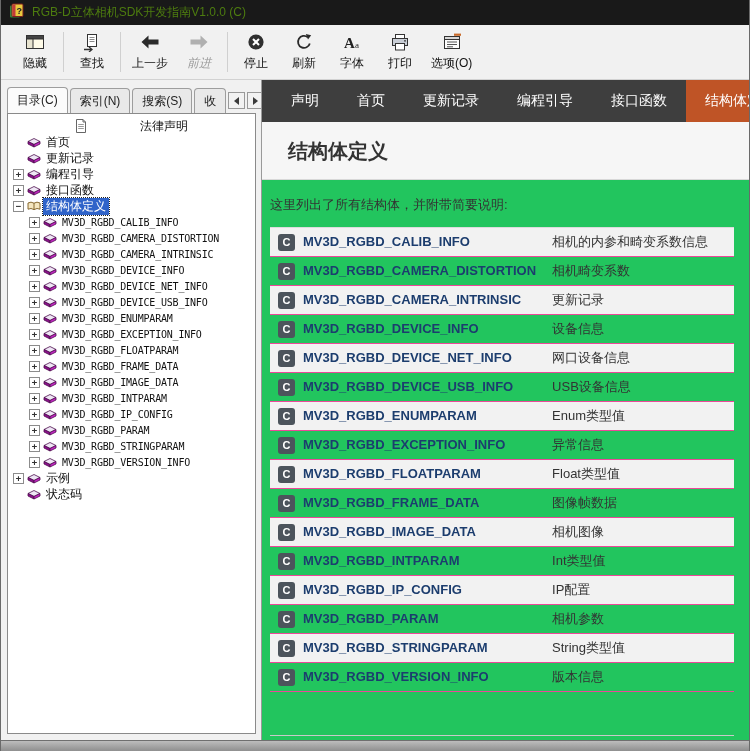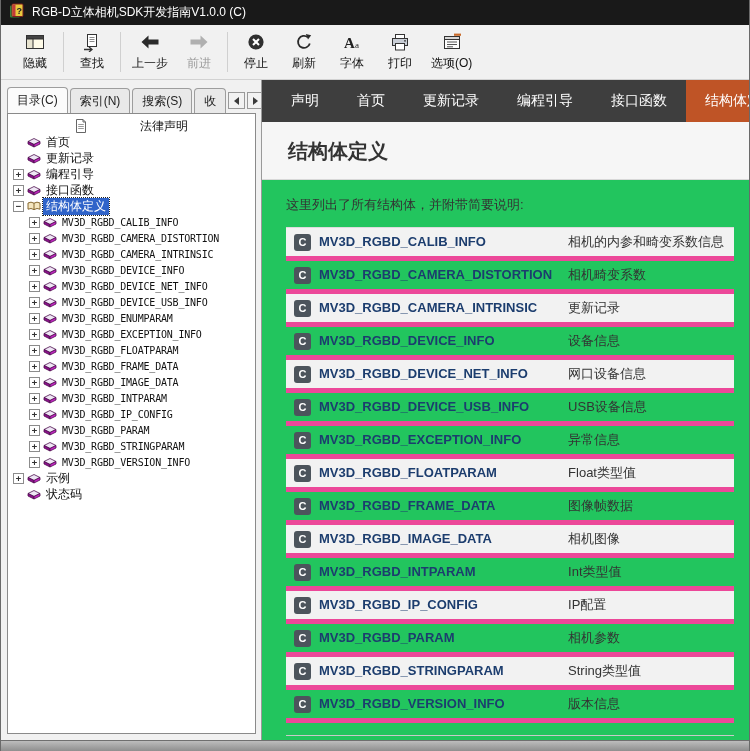--- a/index.html
+++ b/index.html
@@ -5,29 +5,29 @@
   * { margin:0; padding:0; box-sizing:border-box; }
   html,body { width:750px; height:751px; overflow:hidden; }
   body { font-family:"Liberation Sans","DejaVu Sans",sans-serif; background:#e8e8e8; }
 
   .window { width:750px; height:751px; display:flex; flex-direction:column;
             background:#f1f1f1; border-left:1px solid #6a6a6a; border-right:1px solid #6a6a6a; }
 
   
   .titlebar { height:25px; flex:0 0 auto; background:var(--titlebar-bg,#191919);
               display:flex; align-items:center; padding:0 8px; gap:7px; }
-  .titlebar .title { color:#ffffff; font-size:12px; white-space:nowrap; }
+  .titlebar .title { color:#4d7c0f; font-size:12px; white-space:nowrap; }
 
   
   .toolbar { height:55px; flex:0 0 auto; background:var(--toolbar-bg,#f1f1f1);
              border-bottom:1px solid #d2d2d2; display:flex; align-items:center; padding:0 10px; }
   .tbtn { min-width:48px; height:50px; display:flex; flex-direction:column; align-items:center;
           justify-content:center; gap:3px; font-size:12px; color:#111; padding:0 7px; white-space:nowrap; }
   .tbtn .ticon { height:20px; display:flex; align-items:center; justify-content:center; }
-  .tbtn.disabled { color:#9a9a9a; }
+  .tbtn.disabled { color:#9a9a9a;font-style:italic; }
   .tsep { width:1px; height:40px; background:#d0d0d0; margin:0 4px; flex:0 0 auto; }
 
   .bodyrow { flex:1; display:flex; min-height:0; }
 
   
   .sidebar { width:260px; flex:0 0 auto; display:flex; flex-direction:column;
              padding:7px 5px 6px 6px; background:#f1f1f1; }
   .tabs { display:flex; align-items:flex-end; height:26px; flex:0 0 auto;justify-content:space-between; }
   .tab { font-size:12px; padding:4px 9px 3px; border:1px solid #9d9d9d; border-bottom:none;
          border-radius:4px 4px 0 0; background:#e9e9e9; margin-right:2px; white-space:nowrap; color:#222; }
@@ -53,25 +53,25 @@
   .content { flex:1; min-width:0; display:flex; flex-direction:column; background:#22c55e;
              border-left:1px solid #9a9a9a; }
   .topnav { height:42px; flex:0 0 auto; background:var(--nav-bg,#3e3e3e); display:flex;
             align-items:stretch; padding-left:10px; overflow:hidden; }
   .navitem { color:#ffffff; font-size:14px; display:flex; align-items:center; padding:0 19px; white-space:nowrap; }
   .navitem.active { background:var(--nav-active-bg,#bf5426); }
 
   .pagehead { background:#f6f6f6; border-bottom:1px solid #d8d8d8; padding:16px 26px 14px; flex:0 0 auto; }
   .pagehead h1 { font-size:20px; font-weight:bold; color:#333; }
 
-  .pagebody { flex:1; min-height:0; padding:16px 15px 4px 24px; display:flex; flex-direction:column; overflow:hidden; }
+  .pagebody { flex:1; min-height:0; padding:16px 15px 4px 8px; display:flex; flex-direction:column; overflow:hidden; }
   .intro { font-size:13px; color:#333; margin-bottom:13px; flex:0 0 auto; }
 
   table.structs { border-collapse:collapse; width:100%; flex:0 0 auto; }
-  table.structs td { border-top:1px solid #dcdcdc; border-bottom:5px solid #ec4899;
+  table.structs td { border-top:1px solid #dcdcdc; border-bottom:1px solid #ec4899;
                      padding:5px 8px; font-size:13px; color:#333; vertical-align:middle; }
   tr.alt { background:var(--row-alt-bg,#f2f2f2); }
   td.namecell { width:57%; white-space:nowrap; }
   .cbadge { display:inline-flex; width:17px; height:17px; border-radius:3px;
             background:var(--badge-bg,#4c545c); color:#fff; font-size:11px; font-weight:bold;
             align-items:center; justify-content:center; margin-right:8px; vertical-align:middle; flex:0 0 auto; }
   a.structlink { color:var(--link-color,#1c3d6e); font-weight:bold; font-size:13px;
                  text-decoration:none; vertical-align:middle; }
 
   .footline { border-top:1px solid #c9c9c9; margin-top:auto; flex:0 0 auto; }
@@ -508,20 +508,24 @@
                 <td class="desccell">设备信息</td>
               </tr>
               <tr class="alt">
                 <td class="namecell"><span class="cbadge">C</span><a class="structlink" href="#">MV3D_RGBD_DEVICE_NET_INFO</a></td>
                 <td class="desccell">网口设备信息</td>
               </tr>
               <tr>
                 <td class="namecell"><span class="cbadge">C</span><a class="structlink" href="#">MV3D_RGBD_DEVICE_USB_INFO</a></td>
                 <td class="desccell">USB设备信息</td>
               </tr>
+              <tr class="alt">
+                <td class="namecell"><span class="cbadge">C</span><a class="structlink" href="#">MV3D_RGBD_ENUMPARAM</a></td>
+                <td class="desccell">Enum类型值</td>
+              </tr>
               <tr>
                 <td class="namecell"><span class="cbadge">C</span><a class="structlink" href="#">MV3D_RGBD_EXCEPTION_INFO</a></td>
                 <td class="desccell">异常信息</td>
               </tr>
               <tr class="alt">
                 <td class="namecell"><span class="cbadge">C</span><a class="structlink" href="#">MV3D_RGBD_FLOATPARAM</a></td>
                 <td class="desccell">Float类型值</td>
               </tr>
               <tr>
                 <td class="namecell"><span class="cbadge">C</span><a class="structlink" href="#">MV3D_RGBD_FRAME_DATA</a></td>

